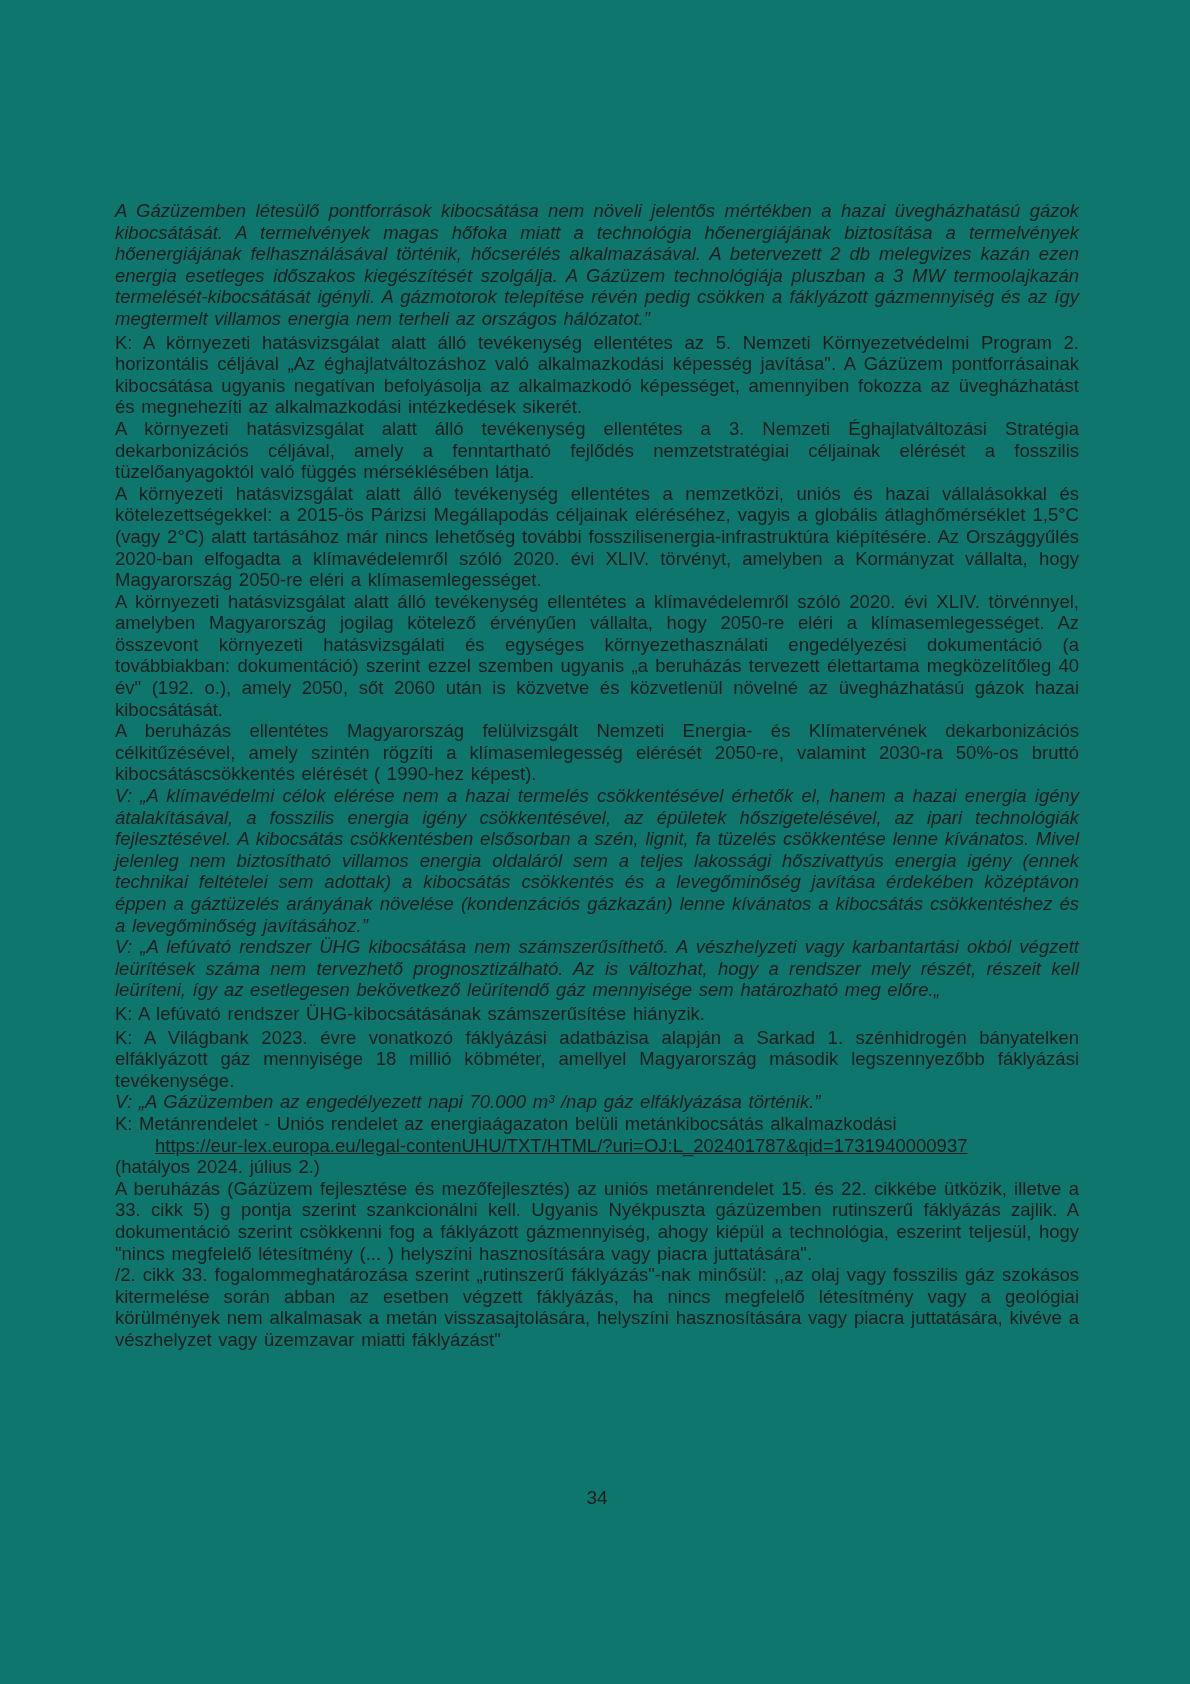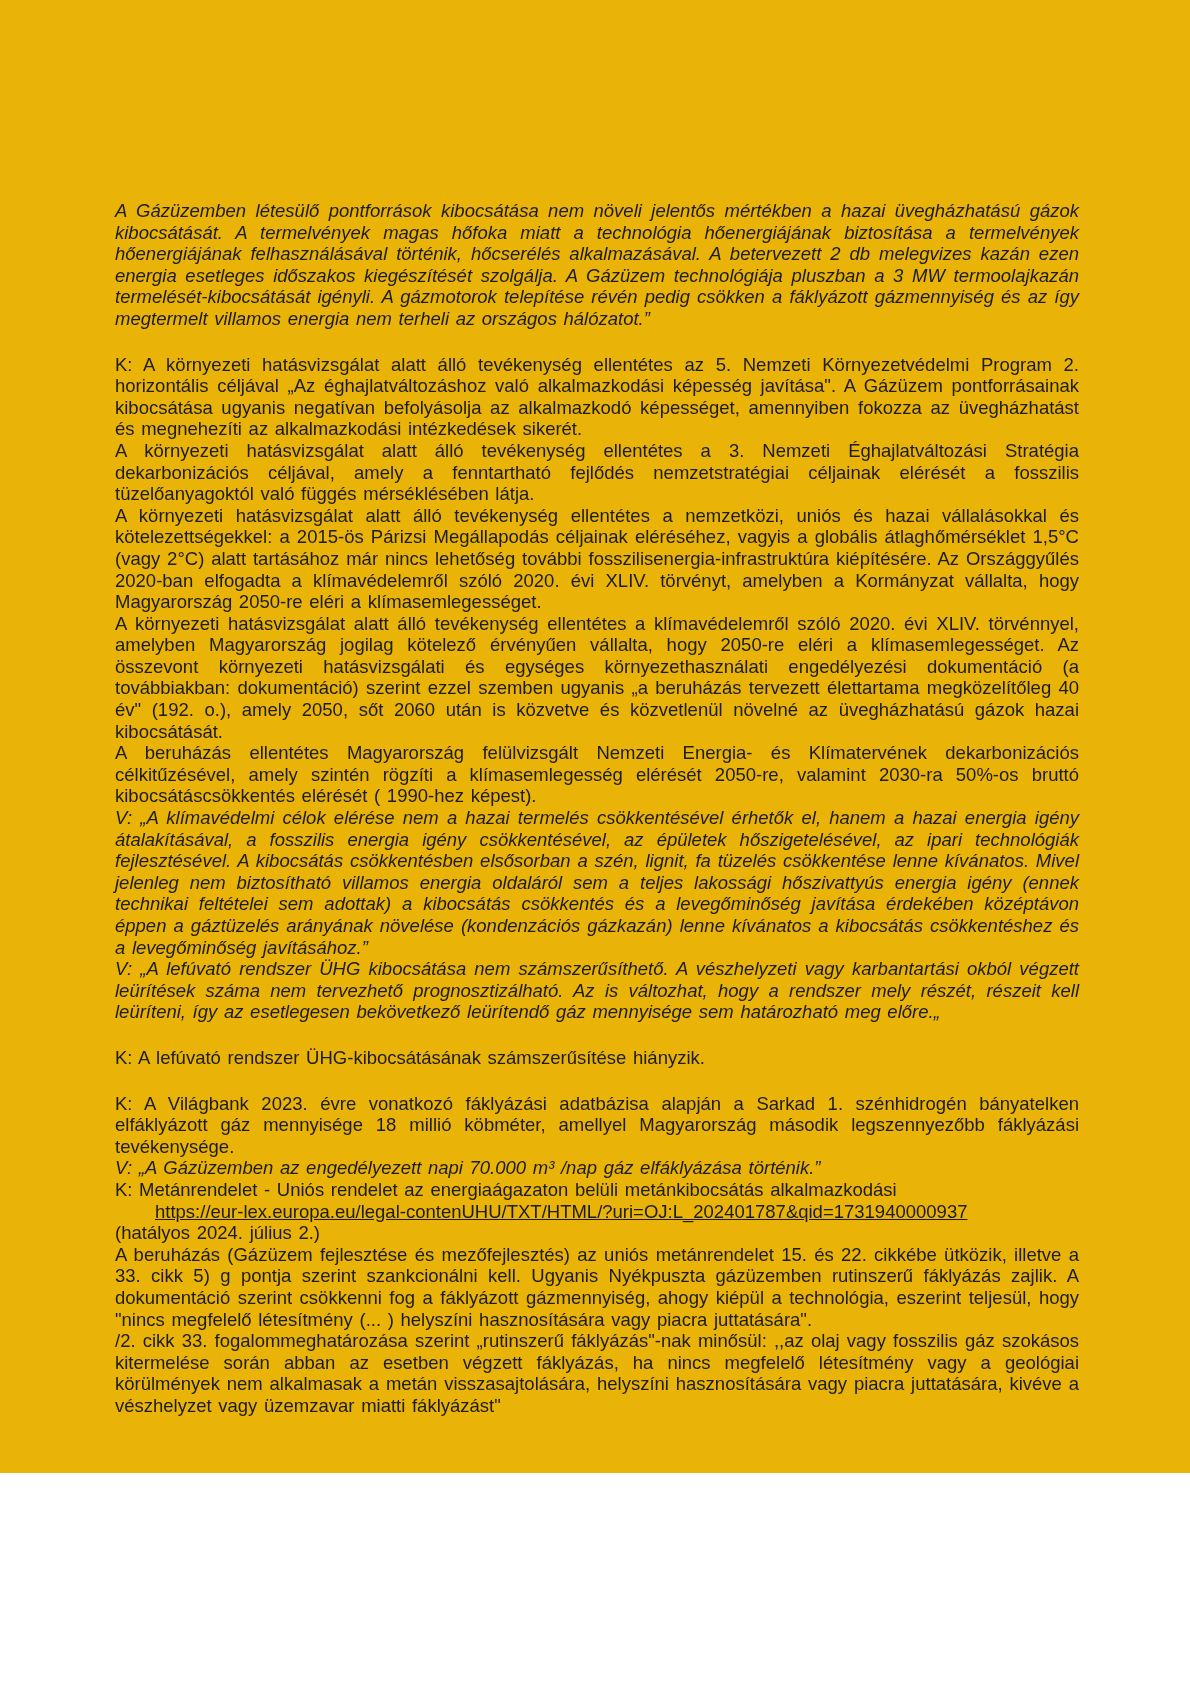--- a/index.html
+++ b/index.html
@@ -3,22 +3,22 @@
 <meta charset="utf-8">
 <style>
   html, body {
     margin: 0;
     padding: 0;
     background: #ffffff;
   }
   .page {
     position: relative;
     width: 1190px;
-    height: 1473px;
-    background: #eab308;
+    height: 1684px;
+    background: #0f766e;
     font-family: "Liberation Sans", sans-serif;
     color: #1c1c1c;
     overflow: hidden;
   }
   .text-block {
     position: absolute;
     left: 115px;
     top: 200px;
     width: 964px;
   }
@@ -26,21 +26,21 @@
     margin: 0;
     text-align: justify;
     font-size: 18.5px;
     line-height: 21.6px;
     word-spacing: 1.5px;
   }
   .para.italic {
     font-style: italic;
   }
   .para.gap {
-    margin-top: 24px;
+    margin-top: 2px;
   }
   .para.link a {
     color: #1c1c1c;
     text-decoration: underline;
     cursor: pointer;
     margin-left: 40px;
   }
   .page-number {
     position: absolute;
     top: 1487px;
@@ -66,13 +66,14 @@
       <p class="para italic">V: „A lefúvató rendszer ÜHG kibocsátása nem számszerűsíthető. A vészhelyzeti vagy karbantartási okból végzett leürítések száma nem tervezhető prognosztizálható. Az is változhat, hogy a rendszer  mely  részét, részeit kell leüríteni, így az esetlegesen bekövetkező leürítendő gáz mennyisége sem határozható meg előre.„</p>
       <p class="para regular gap">K: A lefúvató rendszer ÜHG-kibocsátásának számszerűsítése hiányzik.</p>
       <p class="para regular gap">K: A Világbank 2023. évre vonatkozó fáklyázási adatbázisa alapján a Sarkad 1. szénhidrogén bányatelken elfáklyázott gáz mennyisége 18 millió köbméter, amellyel Magyarország második legszennyezőbb fáklyázási tevékenysége.</p>
       <p class="para italic">V: „A Gázüzemben az engedélyezett napi 70.000 m³ /nap gáz elfáklyázása történik.”</p>
       <p class="para regular">K: Metánrendelet - Uniós rendelet az energiaágazaton belüli metánkibocsátás alkalmazkodási</p>
       <p class="para link"><a href="#">https://eur-lex.europa.eu/legal-contenUHU/TXT/HTML/?uri=OJ:L_202401787&amp;qid=1731940000937</a></p>
       <p class="para regular">(hatályos 2024. július 2.)</p>
       <p class="para regular">A beruházás (Gázüzem fejlesztése és mezőfejlesztés) az uniós metánrendelet 15. és 22. cikkébe ütközik, illetve a 33. cikk 5) g pontja szerint szankcionálni kell. Ugyanis Nyékpuszta gázüzemben rutinszerű fáklyázás zajlik. A dokumentáció szerint csökkenni fog a fáklyázott gázmennyiség, ahogy kiépül a technológia, eszerint teljesül, hogy "nincs megfelelő létesítmény (... ) helyszíni hasznosítására vagy piacra juttatására".</p>
       <p class="para regular">/2. cikk 33. fogalommeghatározása szerint „rutinszerű fáklyázás"-nak minősül: ,,az olaj vagy fosszilis gáz szokásos kitermelése során abban az esetben végzett fáklyázás, ha nincs megfelelő létesítmény vagy a geológiai körülmények nem alkalmasak a metán visszasajtolására, helyszíni hasznosítására vagy piacra juttatására, kivéve a vészhelyzet vagy üzemzavar miatti fáklyázást"</p>
     </div>
+  <div class="page-number">34</div>
 </div>
 
 </body></html>

